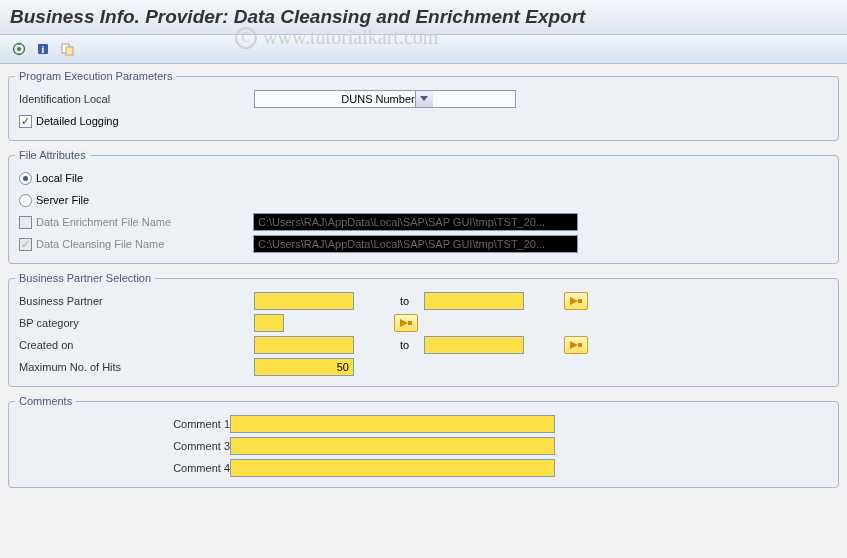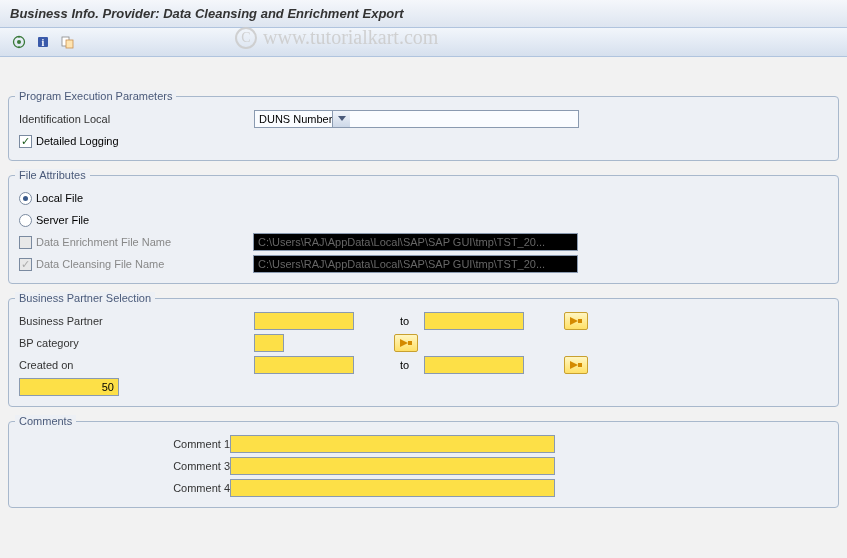--- a/index.html
+++ b/index.html
@@ -8,21 +8,21 @@
       font-size: 11px;
       background: #f2f2f2;
       width: 847px;
       height: 558px;
       overflow: hidden;
     }
     .titlebar {
       background: linear-gradient(to bottom, #f5f7fb 0%, #dde5f0 100%);
       padding: 6px 10px;
       border-bottom: 1px solid #b0c4de;
-      font-size: 13px;
+      font-size: 19px;
       font-weight: bold;
       font-style: italic;
       color: #333;
     }
     .toolbar {
       background: linear-gradient(to bottom, #f2f6fb 0%, #d6e0ee 100%);
       padding: 4px 8px;
       border-bottom: 1px solid #b0c4de;
       display: flex;
       gap: 2px;
@@ -33,21 +33,20 @@
       height: 20px;
       border: 1px solid transparent;
       border-radius: 2px;
       display: flex;
       align-items: center;
       justify-content: center;
       cursor: pointer;
     }
     .content {
       padding: 6px 8px;
-      margin-top: 27px;
     }
     fieldset {
       border: 1px solid #a8b8cc;
       border-radius: 4px;
       background: #edf0f5;
       margin-bottom: 8px;
       padding: 6px 0 8px 0;
     }
     legend {
       margin-left: 6px;
@@ -73,24 +72,24 @@
       height: 18px;
       font-size: 11px;
       padding: 0 4px;
       border-radius: 0;
     }
     input[type="text"].readonly {
       background: #000000;
       color: #666;
     }
     .dropdown {
-      width: 325px;
-      display: flex;
-      align-items: center;
-      justify-content: flex-start;
+      width: 262px;
+      display: flex;
+      align-items: center;
+      justify-content: center;
       background: #fafcff;
       border: 1px solid #8a9ab0;
       cursor: pointer;
       padding-right:0;
     }
     .dropdown .dd-arrow {
       width: 18px;
       height: 16px;
       background: linear-gradient(to bottom,#f0f4fa,#cdd8e8);
       border-left:1px solid #8a9ab0;
@@ -261,20 +260,21 @@
       <input type="text" class="bp-to" style="">
       <div style="width:40px"></div>
       <div class="range-btn">
         <svg width="12" height="8">
             <polygon points="0,0 8,4 0,8" fill="#d48a00"></polygon>
             <rect x="8" y="2" width="4" height="4" fill="#d48a00"></rect>
           </svg>
       </div>
     </div>
     <div class="row">
+      <div class="label-col">Maximum No. of Hits</div>
       <input type="text" class="hits-input" value="50" style="">
     </div>
   </fieldset>
 
   <fieldset>
     <legend>Comments</legend>
     <div class="row indent-row">
       <div class="label-col" style="width:211px">Comment 1</div>
       <input type="text" class="comment-input" style="">
     </div>

